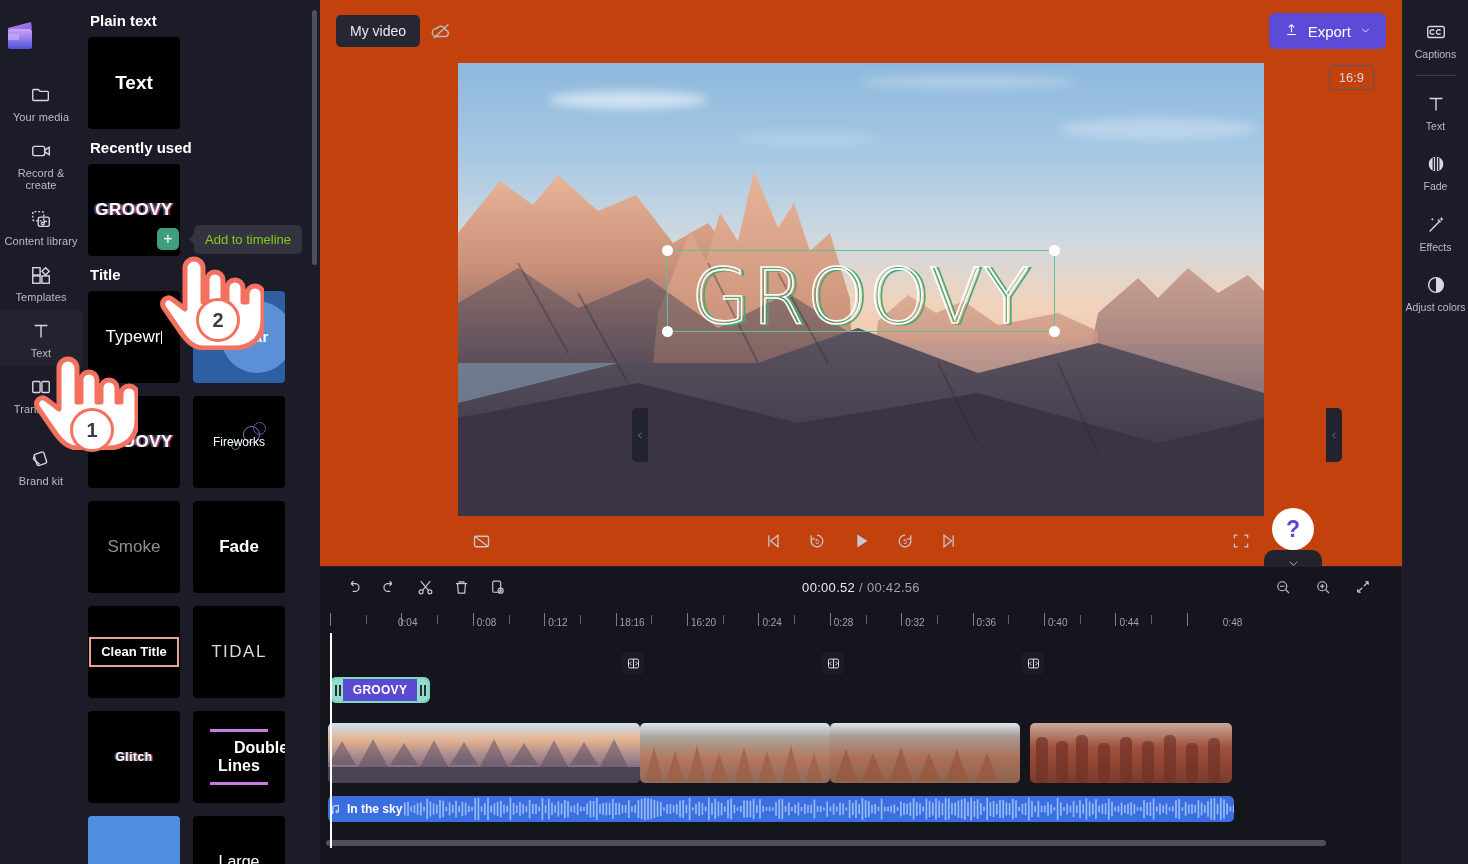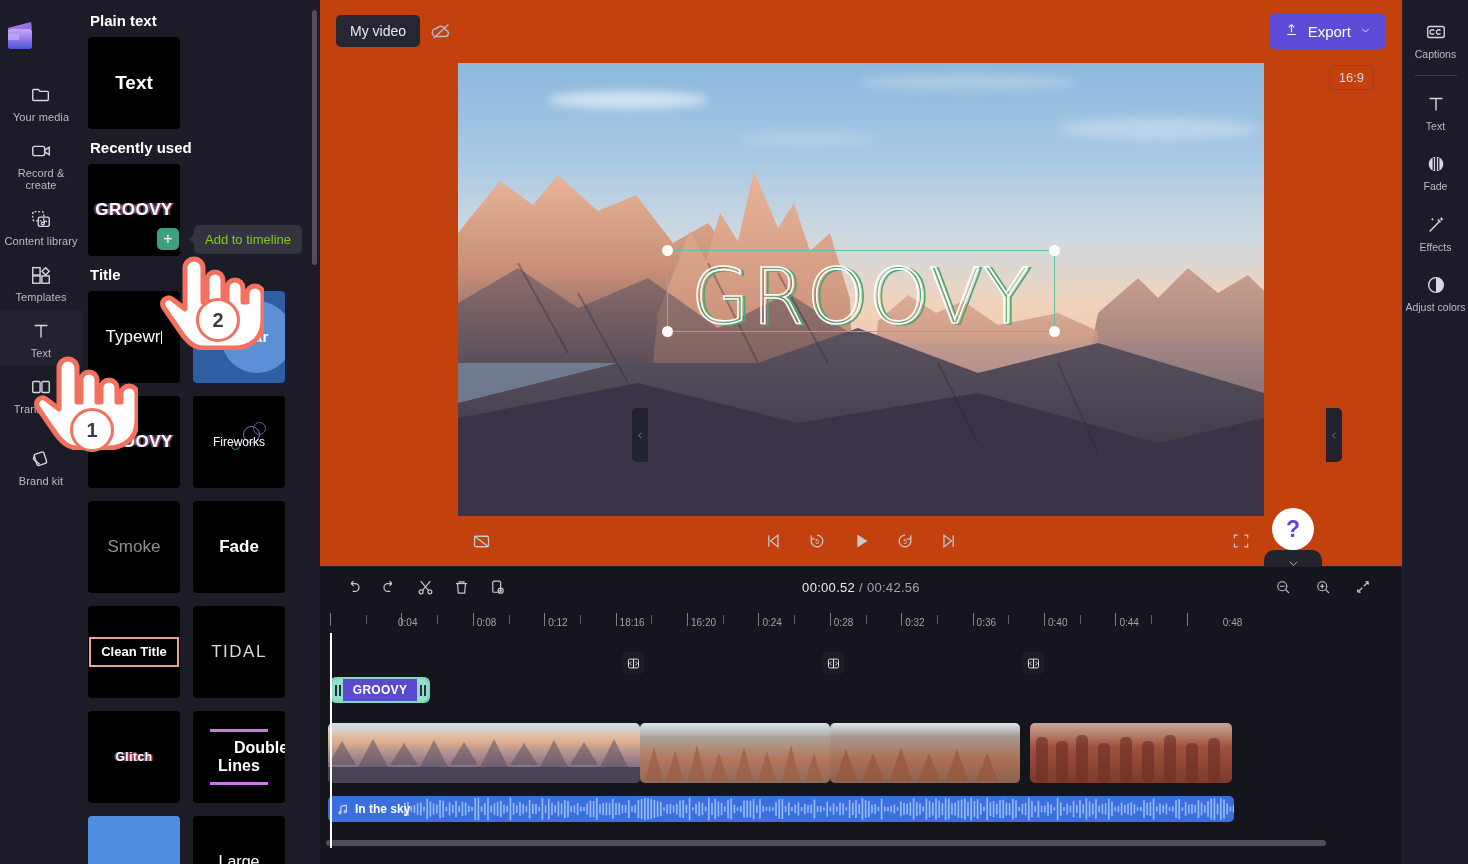--- a/index.html
+++ b/index.html
@@ -169,21 +169,21 @@
   .clip-handle { width: 11px; height: 100%; background:#8fdfcb; display:flex;align-items:center;justify-content:center; flex:none;}
   .clip-handle i { display:block; width:2px; height:11px; background:#2b2c3a; margin:0 1px;}
   .vid-clip { height: 60px; border-radius: 5px; overflow: hidden; display:flex; }
   .trans-ico {
     position:absolute; width:22px;height:22px;border-radius:4px;background:#1b1c27; top: 19px;
     display:flex;align-items:center;justify-content:center; z-index:4; cursor:pointer;
   }
   .trans-ico svg { stroke:#fff; fill:none; stroke-width:1.4;}
   .aud-clip {
     height: 26px; background: #3b6fe0; border-radius: 5px; display:flex; align-items:center;
-    padding-left: 8px; gap:6px; color:#fff; font-size:12px; font-weight:bold; position:relative; overflow:hidden;
+    padding-left: 0; gap:6px; color:#fff; font-size:12px; font-weight:bold; position:relative; overflow:hidden;
   }
   .wave { position:absolute; left: 76px; right:0; top:0; bottom:0; }
   .playhead { position:absolute; top: 0; width: 2px; background: #fff; z-index: 12; }
   .tl-hsb { position:absolute; left: 0; bottom: 2px; height:6px; border-radius:3px; background:#4d4f5e;}
 
   
   .rrail {
     width: 66px; height: 864px; background: #1b1c27; flex:none; display:flex; flex-direction:column;
     align-items:center; padding-top: 10px; border-left:1px solid #232431;
   }

